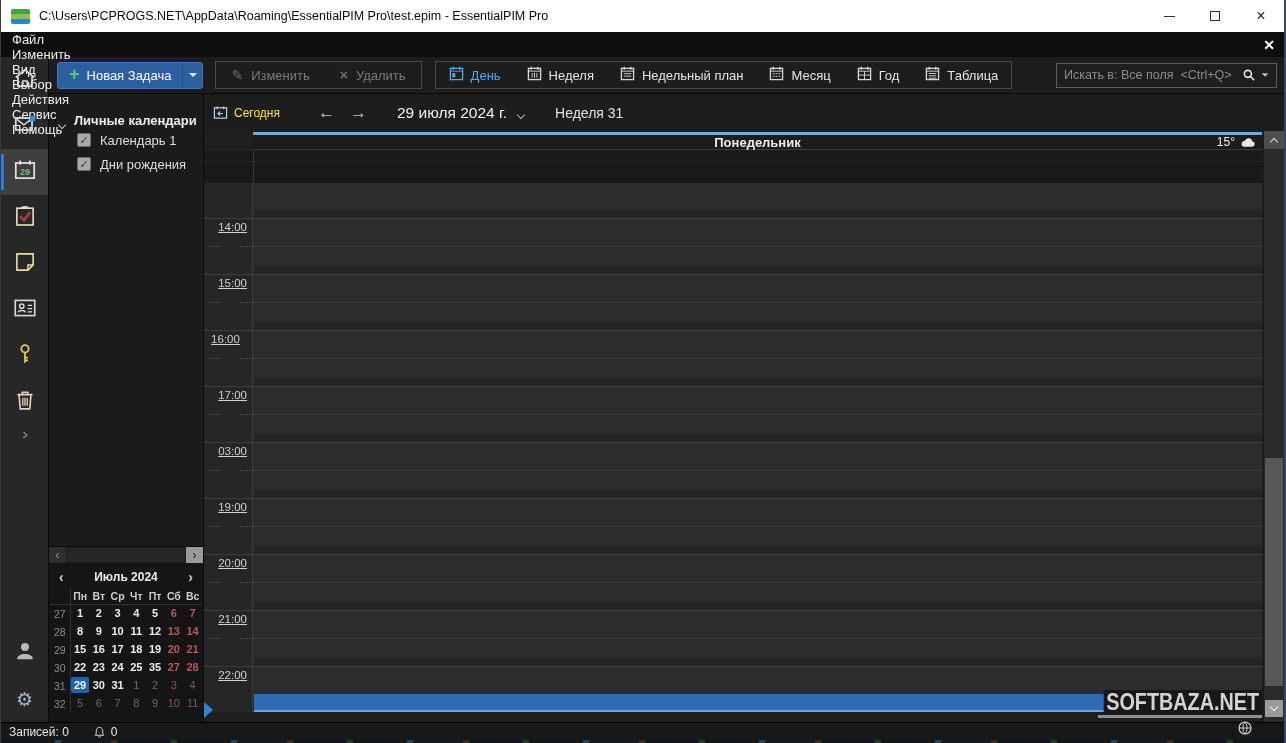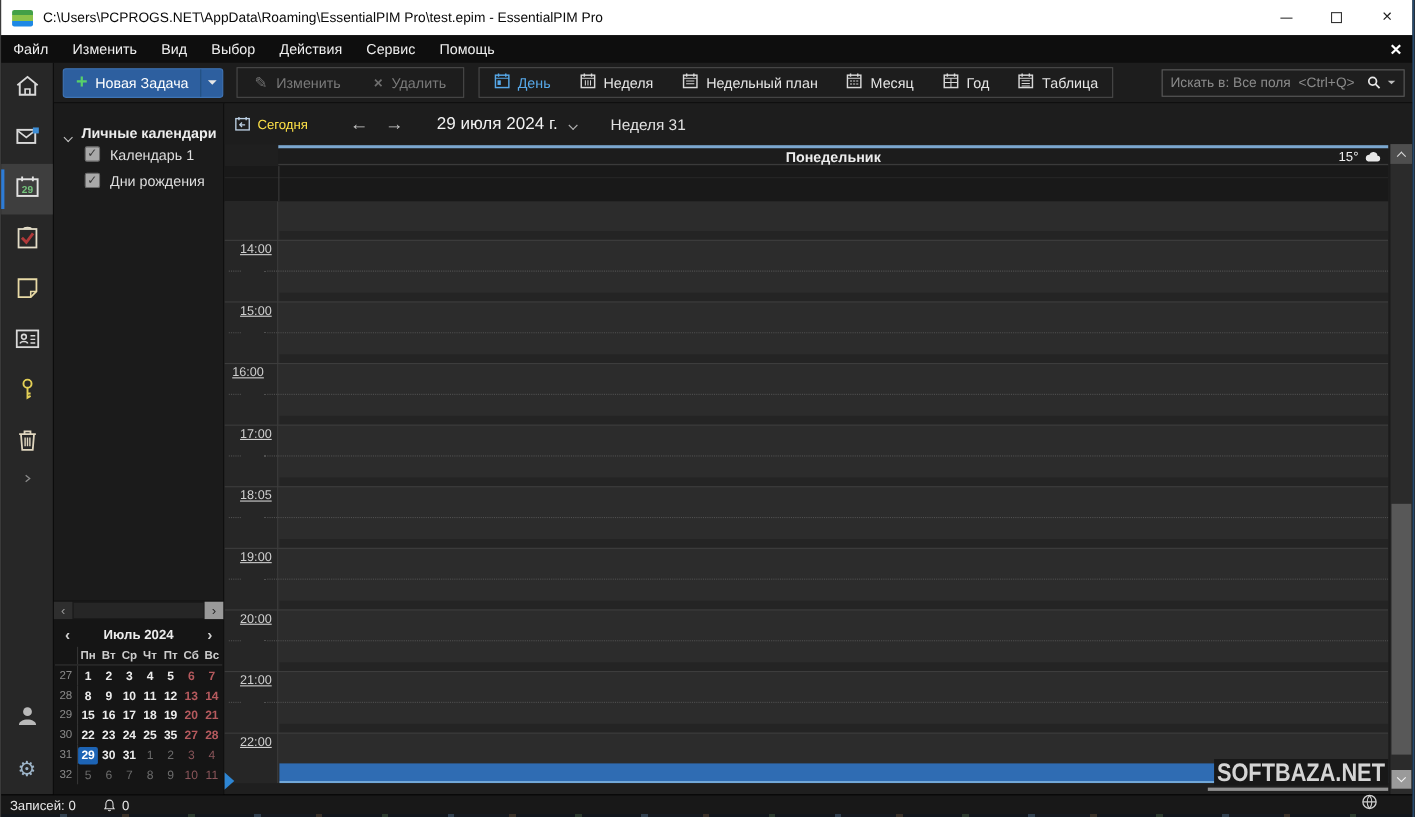--- a/index.html
+++ b/index.html
@@ -75,21 +75,21 @@
   .h-scroll{height:17px;display:flex;border-top:1px solid #0c0c0c;background:#232323;}
   .hs-btn{width:17px;display:flex;align-items:center;justify-content:center;background:#2e2e2e;color:#9a9a9a;font-size:12px;line-height:1;}
   .hs-btn.light{background:#9a9a9a;color:#1e1e1e;}
   .hs-track{flex:1;background:#262626;border:1px solid #1a1a1a;}
 
   
   .mini-cal{height:159px;background:#151515;padding:3px 1px 0 1px;}
   .mc-header{display:flex;align-items:center;height:22px;padding:0 9px;}
   .mc-arrow{color:#d0d0d0;font-size:14px;font-weight:bold;line-height:1;}
   .mc-title{flex:1;text-align:center;font-size:12px;font-weight:bold;color:#ececec;}
-  .mc-row{display:flex;align-items:flex-end;height:18px;}
+  .mc-row{display:flex;align-items:flex-start;height:18px;}
   .mc-row.weekdays{height:17px;}
   .mc-wn{width:21px;text-align:center;font-size:10.5px;color:#8a8a8a;align-self:stretch;display:flex;align-items:center;justify-content:center;border-right:1px solid #333;}
   .mc-row.weekdays .mc-cell{color:#cdcdcd;font-size:10.5px;font-weight:bold;}
   .mc-row.weekdays{border-bottom:1px solid #333;}
   .mc-cell{width:19px;text-align:center;font-size:11px;line-height:16px;}
   .mc-cell.n{color:#ececec;font-weight:bold;}
   .mc-cell.w{color:#b65a5e;font-weight:bold;}
   .mc-cell.d{color:#6c6c6c;}
   .mc-cell.dw{color:#8a555a;}
   .mc-cell.s{background:#1d64b5;color:#ffffff;font-weight:bold;border-radius:2px;}
@@ -163,21 +163,21 @@
       <span class="win-btn">
           <span class="glyph-max"></span>
         </span>
       <span class="win-btn">
           <span class="glyph-close">×</span>
         </span>
     </div>
   </div>
 
   <div class="menubar">
-    <div style="display:flex;height:100%;">
+    <div style="display:flex;height:100%;flex-direction:column;">
         <div class="menu-item">Файл</div>
         <div class="menu-item">Изменить</div>
         <div class="menu-item">Вид</div>
         <div class="menu-item">Выбор</div>
         <div class="menu-item">Действия</div>
         <div class="menu-item">Сервис</div>
         <div class="menu-item">Помощь</div>
       </div>
     <span class="menu-close">✕</span>
   </div>
@@ -505,21 +505,21 @@
                 <div class="hour-label" style="top: 150px; text-align: center;">16:00</div>
                 <div class="half-line" style="top: 175px;"></div>
                 <div class="half-tick" style="top: 175px;"></div>
                 <div class="hour-shade" style="top: 195px;"></div>
                 <div class="hour-line" style="top: 203px;"></div>
                 <div class="hour-label" style="top: 206px;">17:00</div>
                 <div class="half-line" style="top: 231px;"></div>
                 <div class="half-tick" style="top: 231px;"></div>
                 <div class="hour-shade" style="top: 251px;"></div>
                 <div class="hour-line" style="top: 259px;"></div>
-                <div class="hour-label" style="top: 262px;">18:05</div>
+                <div class="hour-label" style="top: 262px;">03:00</div>
                 <div class="half-line" style="top: 287px;"></div>
                 <div class="half-tick" style="top: 287px;"></div>
                 <div class="hour-shade" style="top: 307px;"></div>
                 <div class="hour-line" style="top: 315px;"></div>
                 <div class="hour-label" style="top: 318px;">19:00</div>
                 <div class="half-line" style="top: 343px;"></div>
                 <div class="half-tick" style="top: 343px;"></div>
                 <div class="hour-shade" style="top: 363px;"></div>
                 <div class="hour-line" style="top: 371px;"></div>
                 <div class="hour-label" style="top: 374px;">20:00</div>

